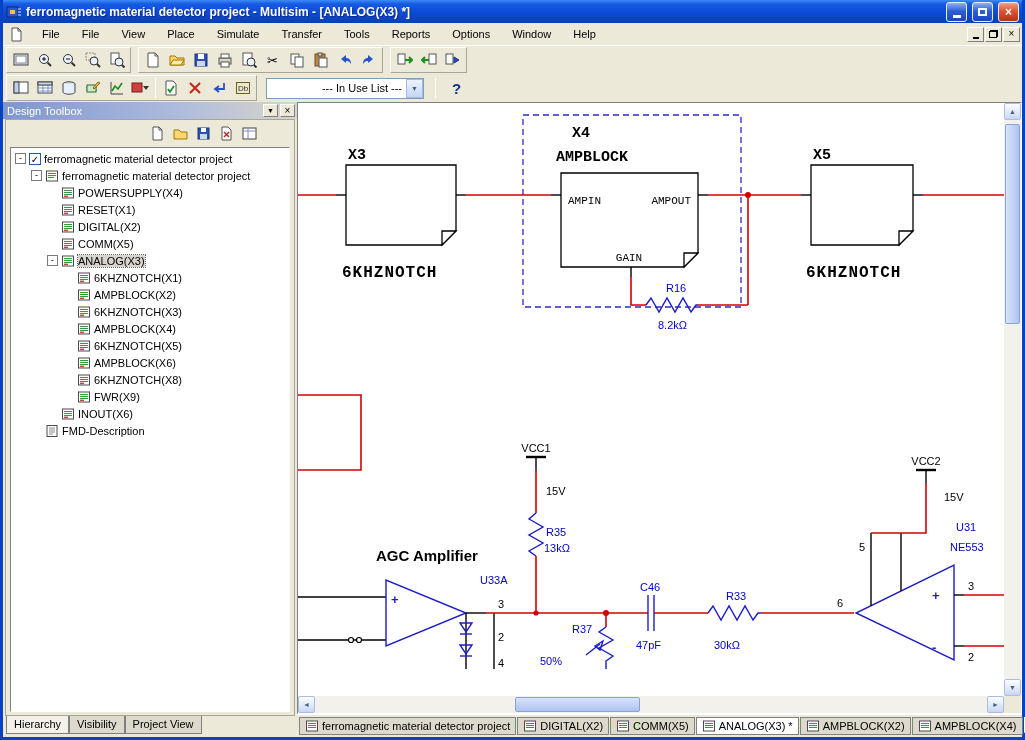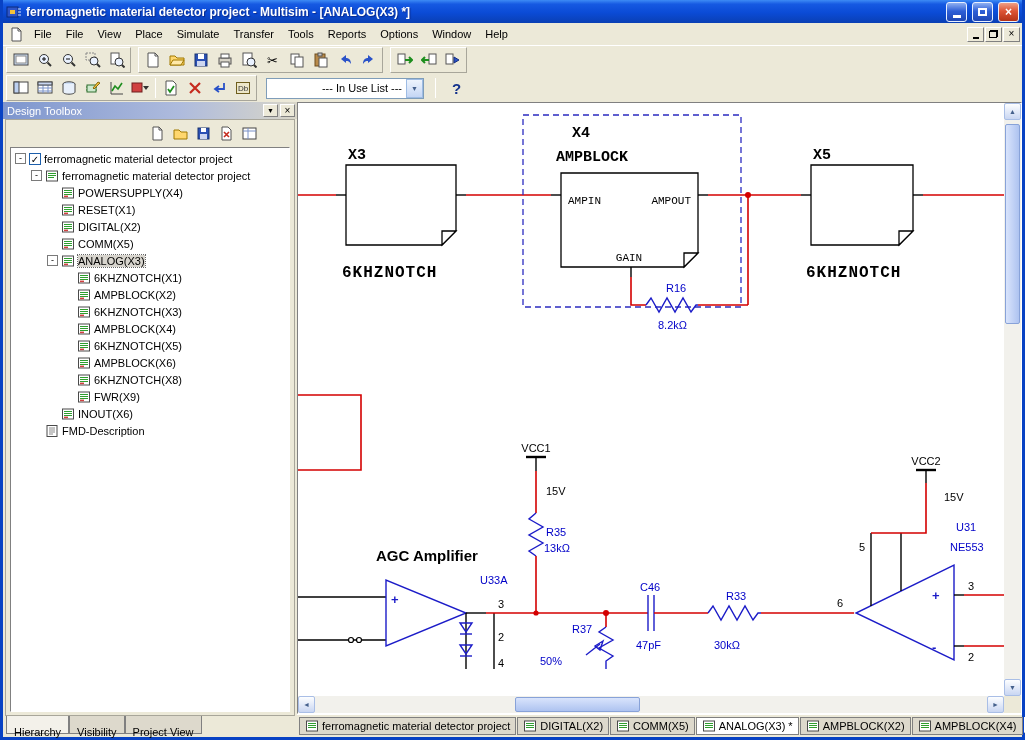--- a/index.html
+++ b/index.html
@@ -15,21 +15,21 @@
     text-shadow:1px 1px 1px #0A2A8C;}
   .cap-btn{width:21px;height:20px;border-radius:3px;border:1px solid #E8F0FF;display:flex;
     align-items:center;justify-content:center;color:#fff;font-weight:bold;font-size:12px;margin-left:1px;}
   .cap-min,.cap-max{background:linear-gradient(180deg,#8FB0F2,#2E5FD6 45%,#1E46B4);}
   .cap-close{background:linear-gradient(180deg,#F0A086,#DD5435 45%,#B43317);}
   .g-min{width:8px;height:3px;background:#fff;margin-top:10px;}
   .g-max{width:9px;height:8px;border:2px solid #fff;}
   
   .menubar{height:23px;flex:0 0 23px;display:flex;align-items:center;padding-left:3px;
     background:#ECE9D8;border-bottom:1px solid #fff;}
-  .menu-item{padding:3px 7px;cursor:default;}
+  .menu-item{padding:3px 7px;cursor:default;margin-left:8px;}
   .mdi-btns{margin-left:auto;display:flex;gap:1px;padding-right:2px;}
   .raised{border:1px solid;border-color:#fff #808080 #808080 #fff;background:#ECE9D8;
     display:flex;align-items:center;justify-content:center;}
   .mdi-btn{width:17px;height:15px;font-size:10px;line-height:10px;}
   .g-mdimin{width:6px;height:2px;background:#000;margin-top:8px;}
   .g-restore{position:relative;width:9px;height:8px;}
   .g-restore::before{content:"";position:absolute;right:0;top:0;width:6px;height:5px;border:1px solid #000;}
   .g-restore::after{content:"";position:absolute;left:0;bottom:0;width:6px;height:5px;border:1px solid #000;background:#ECE9D8;}
   
   .toolbar{height:28px;flex:0 0 28px;display:flex;align-items:center;gap:7px;padding:1px 3px;background:#ECE9D8;}
@@ -53,21 +53,21 @@
   .tbx-toolbar{height:26px;flex:0 0 26px;display:flex;align-items:center;justify-content:flex-end;gap:2px;padding-right:34px;}
   .tbx-toolbar .btn{width:21px;height:21px;}
   .tree{flex:1;background:#fff;border:1px solid;border-color:#808080 #fff #fff #808080;margin:1px 4px 3px;overflow:hidden;padding-top:2px;}
   .trow{height:17px;display:flex;align-items:center;gap:3px;white-space:nowrap;cursor:default;}
   .d0{padding-left:4px}.d1{padding-left:20px}.d2{padding-left:36px}.d3{padding-left:52px}
   .exp{width:11px;height:11px;flex:0 0 11px;border:1px solid #7A7A7A;background:#fff;font-size:9px;line-height:8px;text-align:center;}
   .spc{width:11px;flex:0 0 11px;}
   .chk{width:12px;height:12px;flex:0 0 12px;border:1px solid #1D5FAB;background:#fff;font-size:10px;line-height:11px;text-align:center;}
   .sel-label{background:#D8D5CE;outline:1px dotted #666;}
   .tbx-tabs{height:21px;flex:0 0 21px;display:flex;align-items:stretch;padding-left:3px;gap:0;background:#ECE9D8;}
-  .ttab{border:1px solid #808080;border-top:none;padding:10px 7px 0;background:#DDD9CC;height:18px;}
+  .ttab{border:1px solid #808080;border-top:none;padding:2px 7px 0;background:#DDD9CC;height:18px;}
   .ttab.active{background:#F3F1EA;font-weight:normal;}
   
   .canvas-col{flex:1;display:flex;flex-direction:column;min-width:0;min-height:0;}
   .canvas-frame{flex:1;display:grid;grid-template-columns:1fr 17px;grid-template-rows:1fr 17px;
     border:1px solid;border-color:#808080 #fff #fff #808080;min-height:0;}
   .canvas{background:#fff;overflow:hidden;position:relative;}
   .vscroll{display:flex;flex-direction:column;background:#F2F1EC;}
   .hscroll{display:flex;background:#F2F1EC;}
   .corner{background:#ECE9D8;}
   .sbtn{width:17px;height:17px;flex:0 0 17px;display:flex;align-items:center;justify-content:center;

